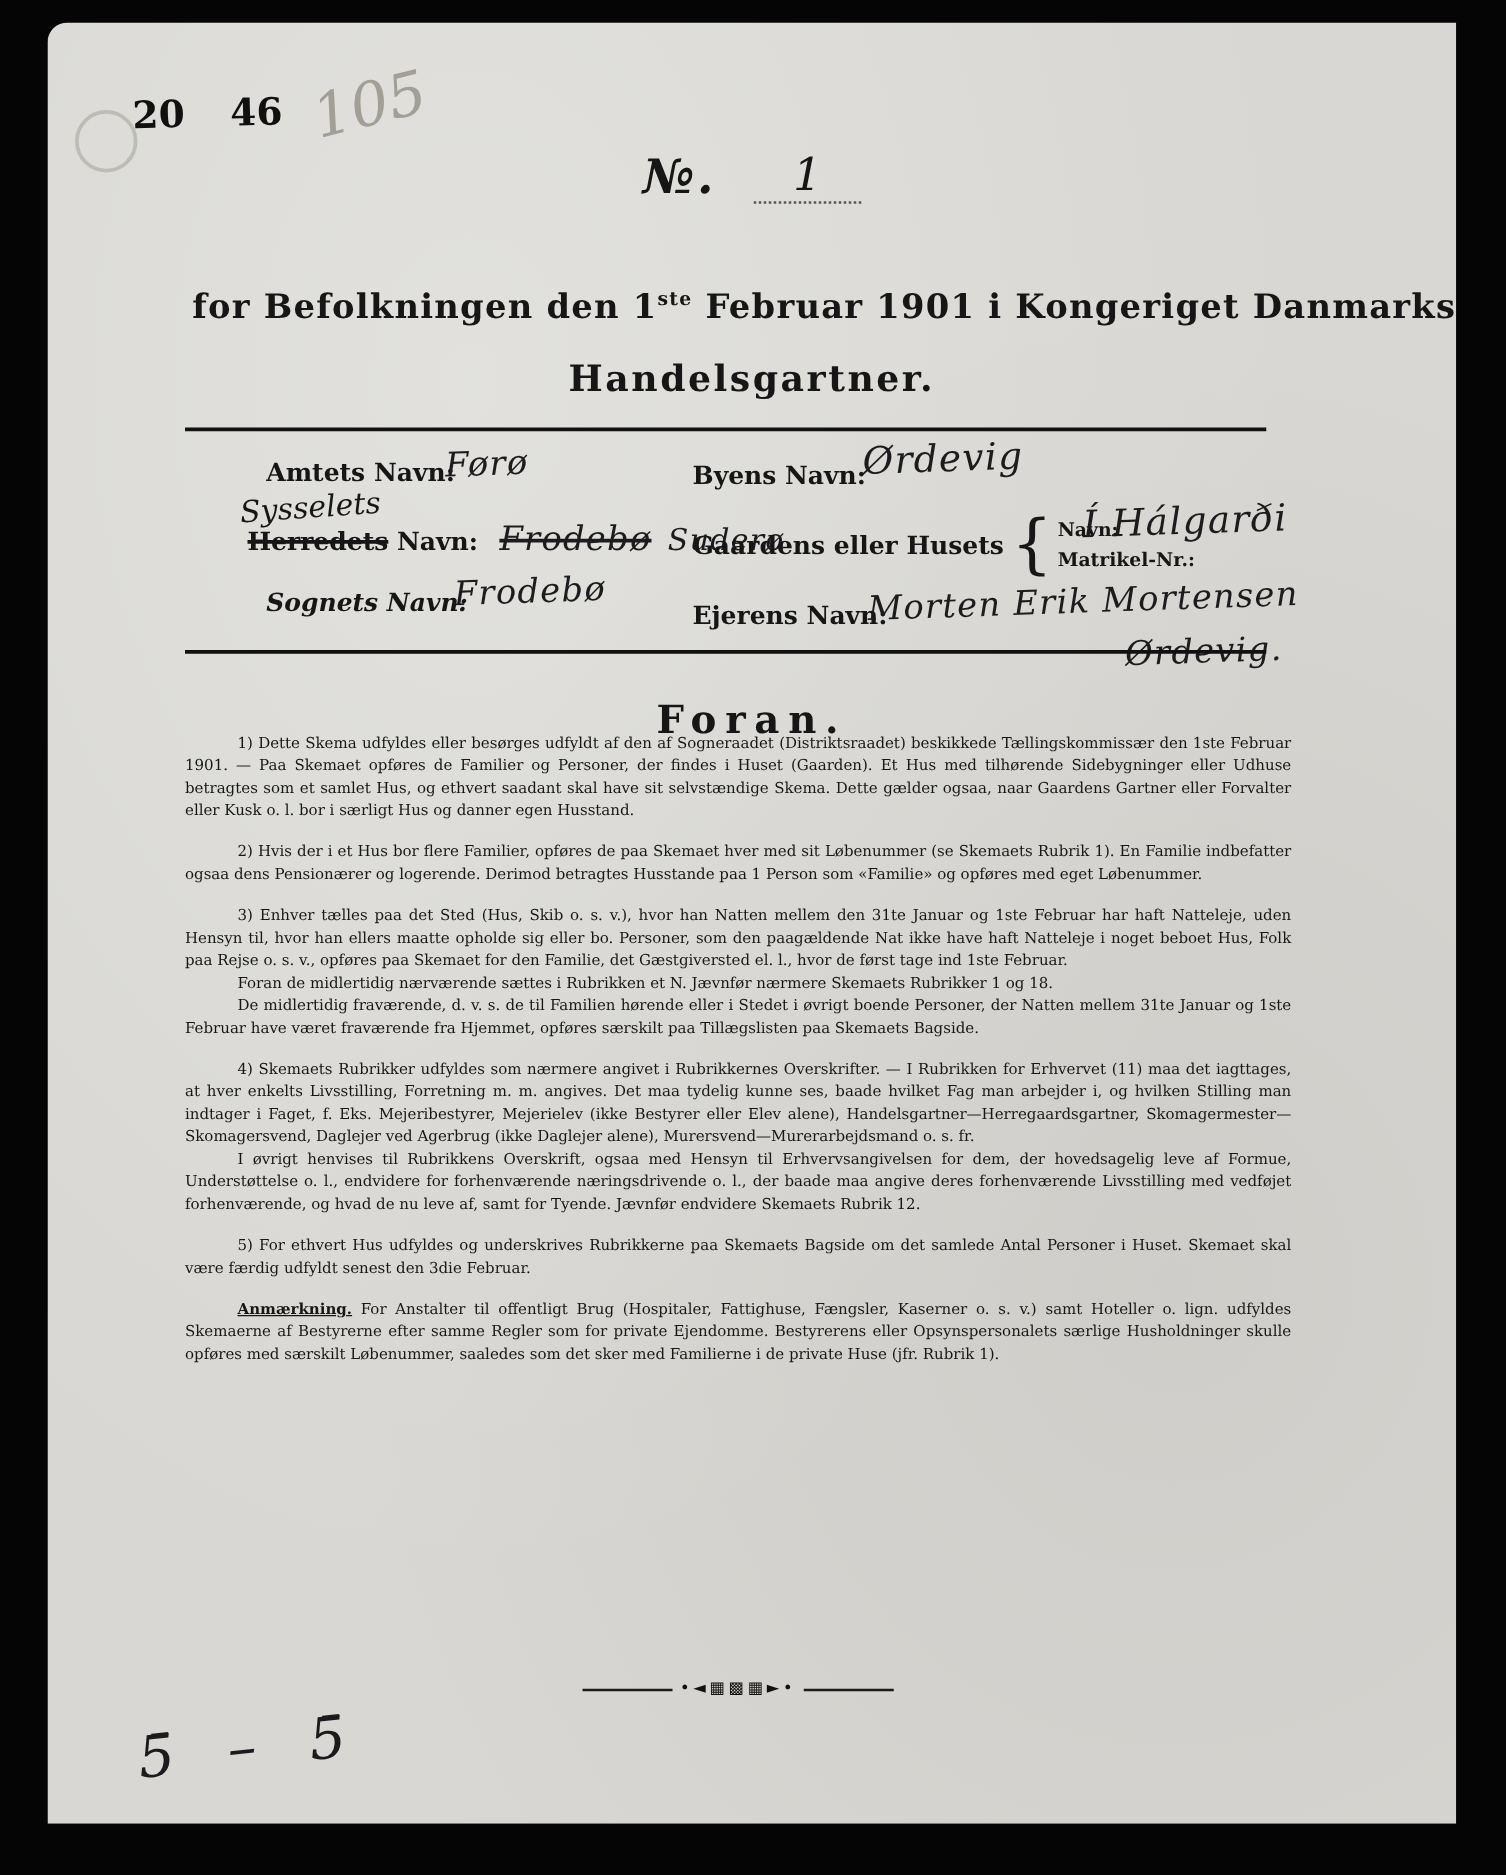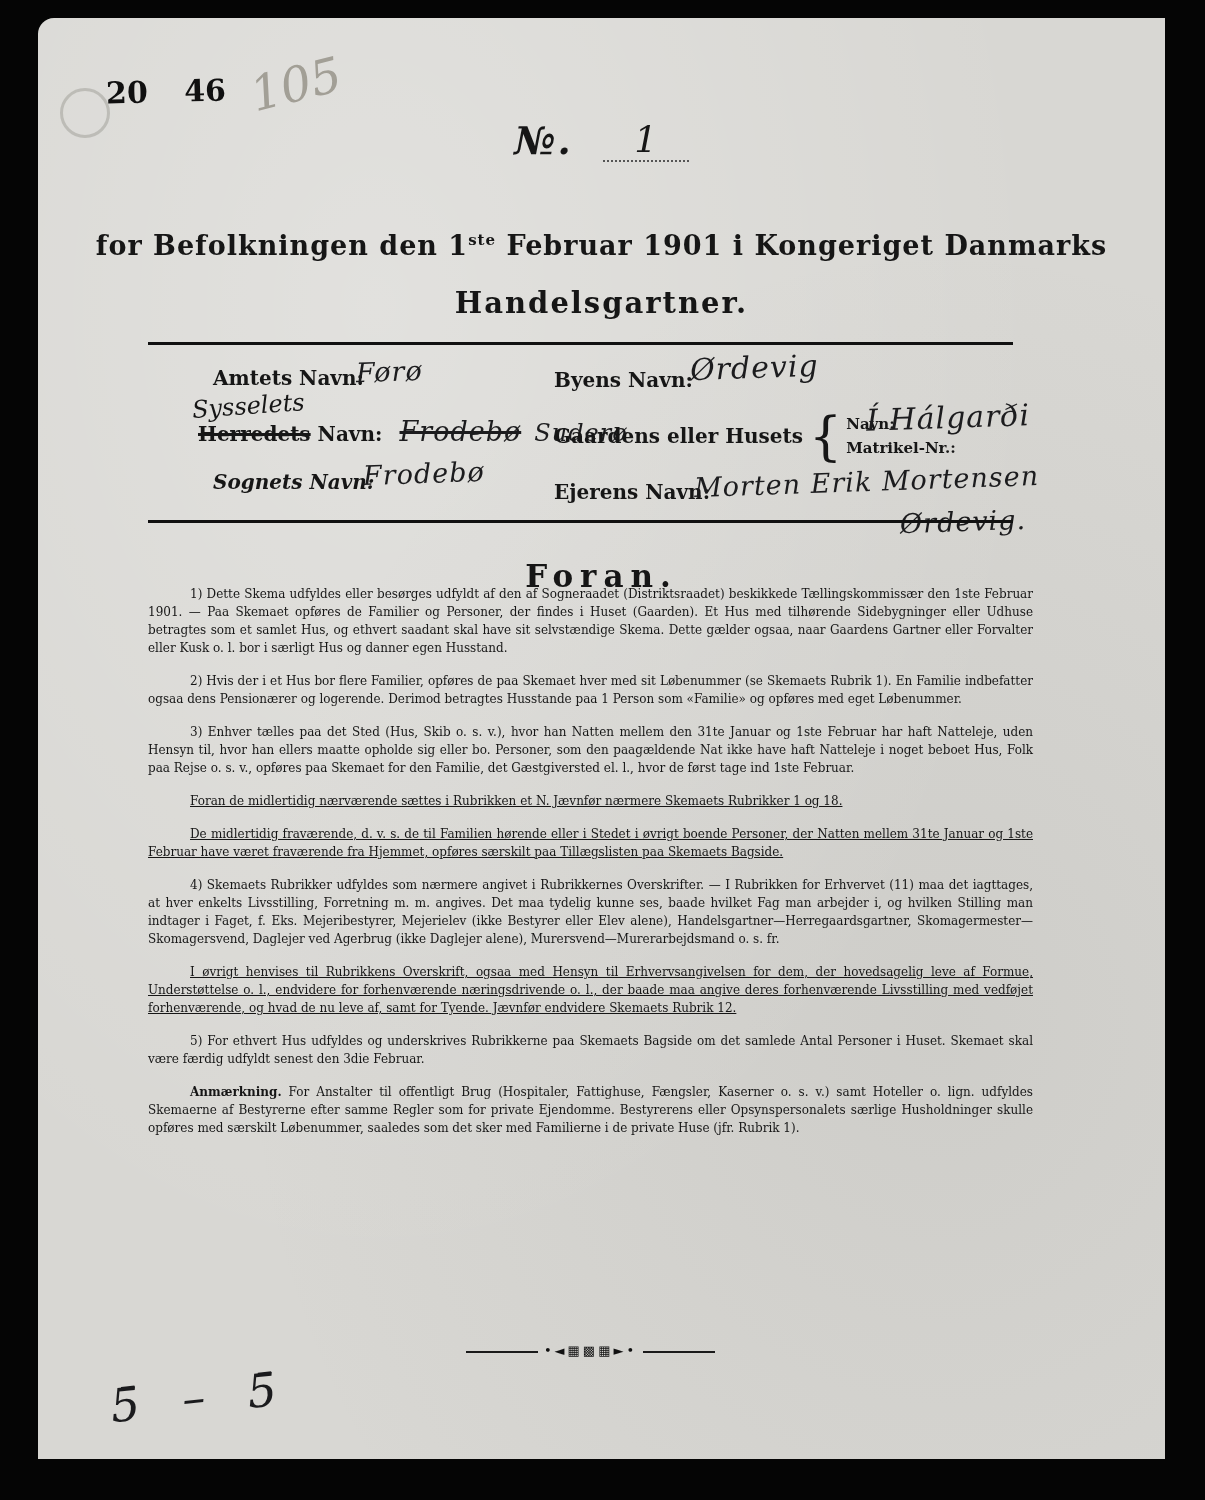--- a/index.html
+++ b/index.html
@@ -8,37 +8,37 @@
         border-top-left-radius:16px;
         background-image:radial-gradient(ellipse at 30% 20%, rgba(255,255,255,.25), rgba(0,0,0,0) 60%),
                          radial-gradient(ellipse at 80% 70%, rgba(120,120,115,.10), rgba(0,0,0,0) 55%);}
   .abs{position:absolute;}
   .stamp-num{font-weight:bold;font-size:30px;word-spacing:26px;transform:rotate(-1.5deg);color:#101010;}
   .pencil{font-style:italic;font-size:48px;color:#a29f96;transform:rotate(-14deg);font-family:"DejaVu Serif",serif;}
   .title-row{left:0;top:100px;width:100%;display:flex;justify-content:center;align-items:baseline;gap:30px;}
   .title-main{font-weight:bold;font-size:60px;letter-spacing:14px;color:#0d0d0d;}
   .title-no{font-style:italic;font-weight:bold;font-size:38px;letter-spacing:2px;}
   .title-num{font-style:italic;font-size:36px;min-width:86px;text-align:center;border-bottom:2px dotted #555;transform:translateY(-2px);}
-  .subtitle1{left:0;top:212px;width:100%;text-align:center;font-weight:bold;font-size:27px;letter-spacing:1px;}
+  .subtitle1{left:0;top:212px;width:100%;text-align:right;font-weight:bold;font-size:27px;letter-spacing:1px;}
   .subtitle1 sup{font-size:15px;}
   .subtitle2{left:0;top:268px;width:100%;text-align:center;font-weight:bold;font-size:29px;letter-spacing:2px;}
   .rule{height:3px;background:#111;left:110px;width:865px;}
   .lbl{font-weight:bold;font-size:20px;white-space:nowrap;}
   .lbl-sm{font-weight:bold;font-size:15px;white-space:nowrap;}
   .hw{font-style:italic;font-size:27px;color:#1c1c1e;white-space:nowrap;transform:rotate(-2deg);letter-spacing:1px;}
   .hw-big{font-size:30px;}
   .struck{text-decoration:line-through;text-decoration-thickness:3px;}
   .hand-over{position:absolute;left:-6px;top:-24px;font-style:italic;font-size:24px;font-weight:normal;transform:rotate(-4deg);}
   .brace{font-size:52px;font-weight:normal;line-height:1;}
   .rules-head{left:0;top:540px;width:100%;text-align:center;font-weight:bold;font-size:31px;letter-spacing:7px;}
   .paras{left:110px;top:567px;width:885px;font-size:12px;line-height:1.5;text-align:justify;}
   .paras p{margin:15px 0 0 0;text-indent:42px;}
   .paras p.first{margin-top:0;}
-  .paras p.sub{margin-top:15px;text-decoration:underline;}
-  .anm-label{font-weight:bold;}
+  .paras p.sub{margin-top:0;}
+  .anm-label{font-weight:bold;text-decoration:underline;}
   .divider{left:110px;top:1326px;width:885px;display:flex;align-items:center;justify-content:center;}
   .divider .line{height:2px;background:#1a1a1a;width:72px;}
   .divider .orn{font-size:13px;letter-spacing:3px;padding:0 6px;color:#111;transform:translateY(-1px);}
   .hand-mark{left:72px;top:1352px;font-style:italic;font-size:46px;color:#1b1b1d;transform:rotate(-6deg);letter-spacing:14px;}
   .faint-ring{left:22px;top:70px;width:44px;height:44px;border:3px solid rgba(130,128,120,.35);border-radius:50%;}
 </style>
 </head>
 <body>
 
 <div class="scan">

